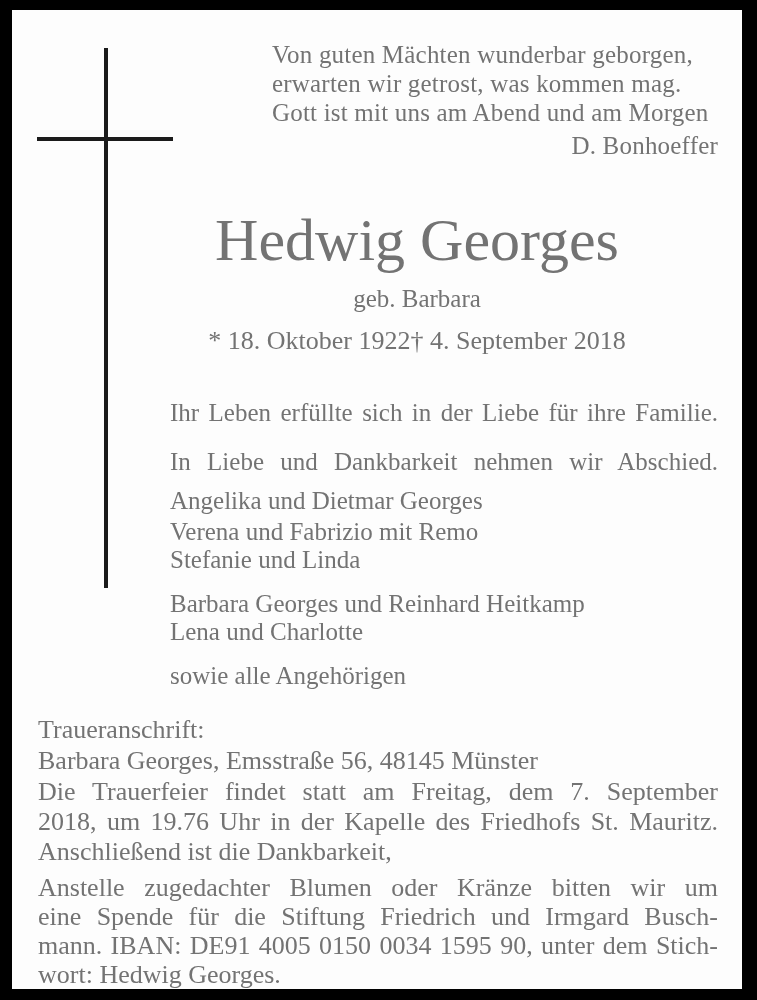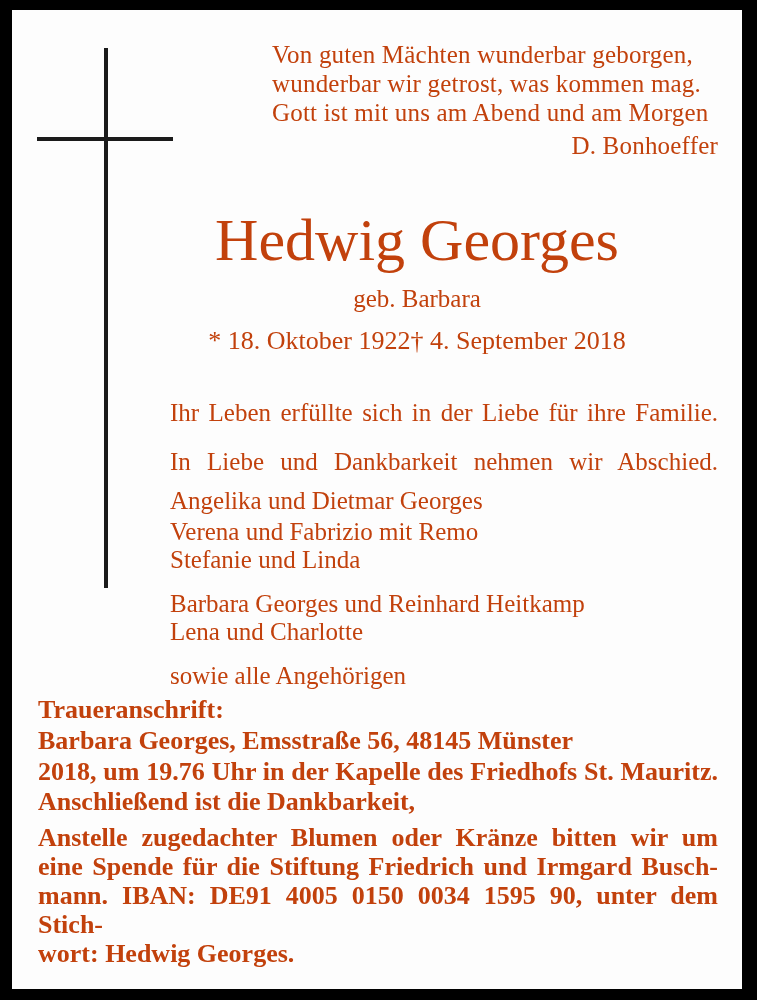--- a/index.html
+++ b/index.html
@@ -15,21 +15,21 @@
     font-family: "Liberation Serif", "DejaVu Serif", serif;
     overflow: hidden;
   }
   .paper {
     position: absolute;
     left: 12px;
     top: 10px;
     width: 730px;
     height: 979px;
     background: #fdfdfd;
-    color: #c2410c;
+    color: #737373;
   }
   
   .cross-v {
     position: absolute;
     left: 92px;
     top: 38px;
     width: 4px;
     height: 540px;
     background: #1b1b1b;
   }
@@ -101,25 +101,24 @@
     font-size: 25px;
     line-height: 28px;
   }
   .mourners .gap-sm { margin-top: 3px; }
   .mourners .gap-md { margin-top: 16px; }
   .mourners .gap-xs { margin-top: 16px; font-family: Liberation Serif, serif; }
   
   .footer {
     position: absolute;
     left: 26px;
-    top: 684px;
+    top: 704px;
     width: 680px;
     font-size: 26px;
     line-height: 31px;
-    font-weight: bold;
   }
   .funeral { margin-top: 1px; line-height: 30px; }
   .donation { margin-top: 6px; line-height: 29px; }
   .just {
     text-align: justify;
     text-align-last: justify;
   }
 </style>
 </head>
 <body>
@@ -127,21 +126,21 @@
 <div class="frame">
   <div class="paper">
 
     <div>
       <div class="cross-v"></div>
       <div class="cross-h"></div>
     </div>
 
     <div class="quote">
       <div>Von guten Mächten wunderbar geborgen,</div>
-      <div>wunderbar wir getrost, was kommen mag.</div>
+      <div>erwarten wir getrost, was kommen mag.</div>
       <div>Gott ist mit uns am Abend und am Morgen</div>
       <div class="quote-attr">D. Bonhoeffer</div>
     </div>
 
     <div class="header">
       <div class="name">Hedwig Georges</div>
       <div class="maiden">geb. Barbara</div>
       <div class="dates">
         <span>* 18. Oktober 1922</span>
         <span>† 4. September 2018</span>
@@ -158,20 +157,21 @@
       <div>Stefanie und Linda</div>
       <div class="gap-md">Barbara Georges und Reinhard Heitkamp</div>
       <div>Lena und Charlotte</div>
       <div class="gap-xs">sowie alle Angehörigen</div>
     </div>
 
     <div class="footer">
       <div>Traueranschrift:</div>
       <div>Barbara Georges, Emsstraße 56, 48145 Münster</div>
       <div class="funeral">
+        <div class="just">Die Trauerfeier findet statt am Freitag, dem 7. September</div>
         <div class="just">2018, um 19.76 Uhr in der Kapelle des Friedhofs St. Mauritz.</div>
         <div>Anschließend ist die Dankbarkeit,</div>
       </div>
       <div class="donation">
         <div class="just">Anstelle zugedachter Blumen oder Kränze bitten wir um</div>
         <div class="just">eine Spende für die Stiftung Friedrich und Irmgard Busch-</div>
         <div class="just">mann. IBAN: DE91 4005 0150 0034 1595 90, unter dem Stich-</div>
         <div>wort: Hedwig Georges.</div>
       </div>
     </div>

